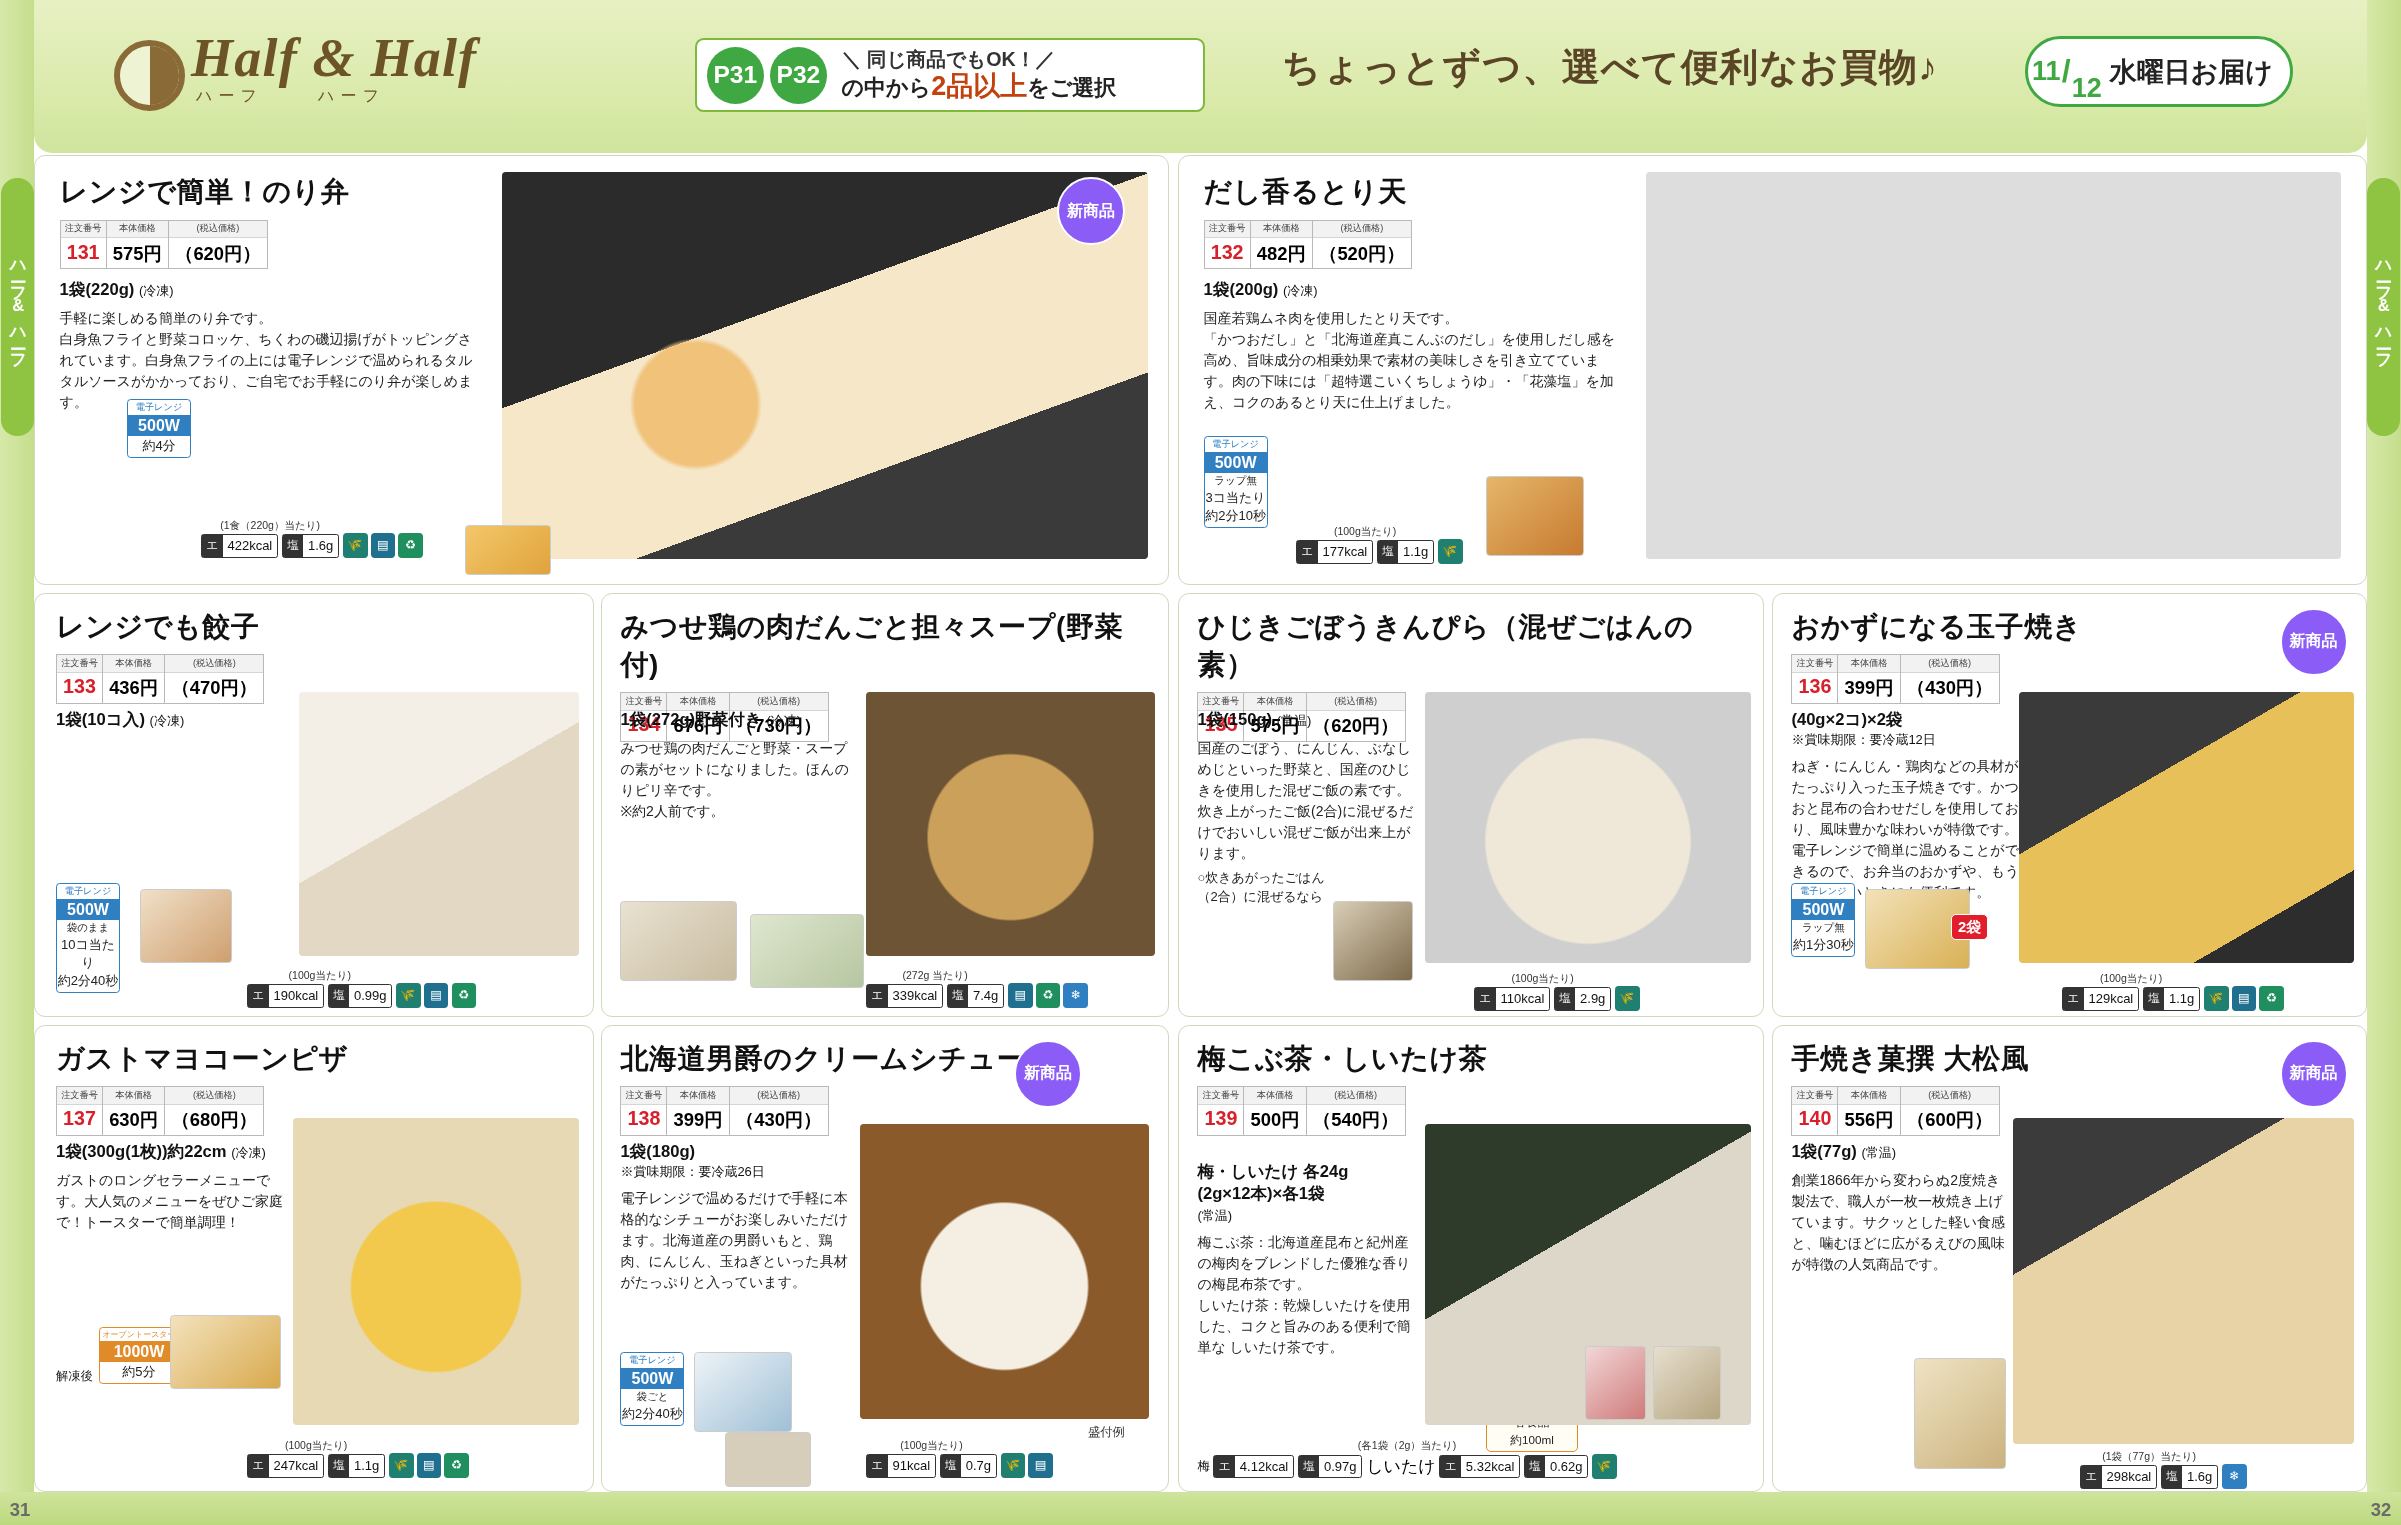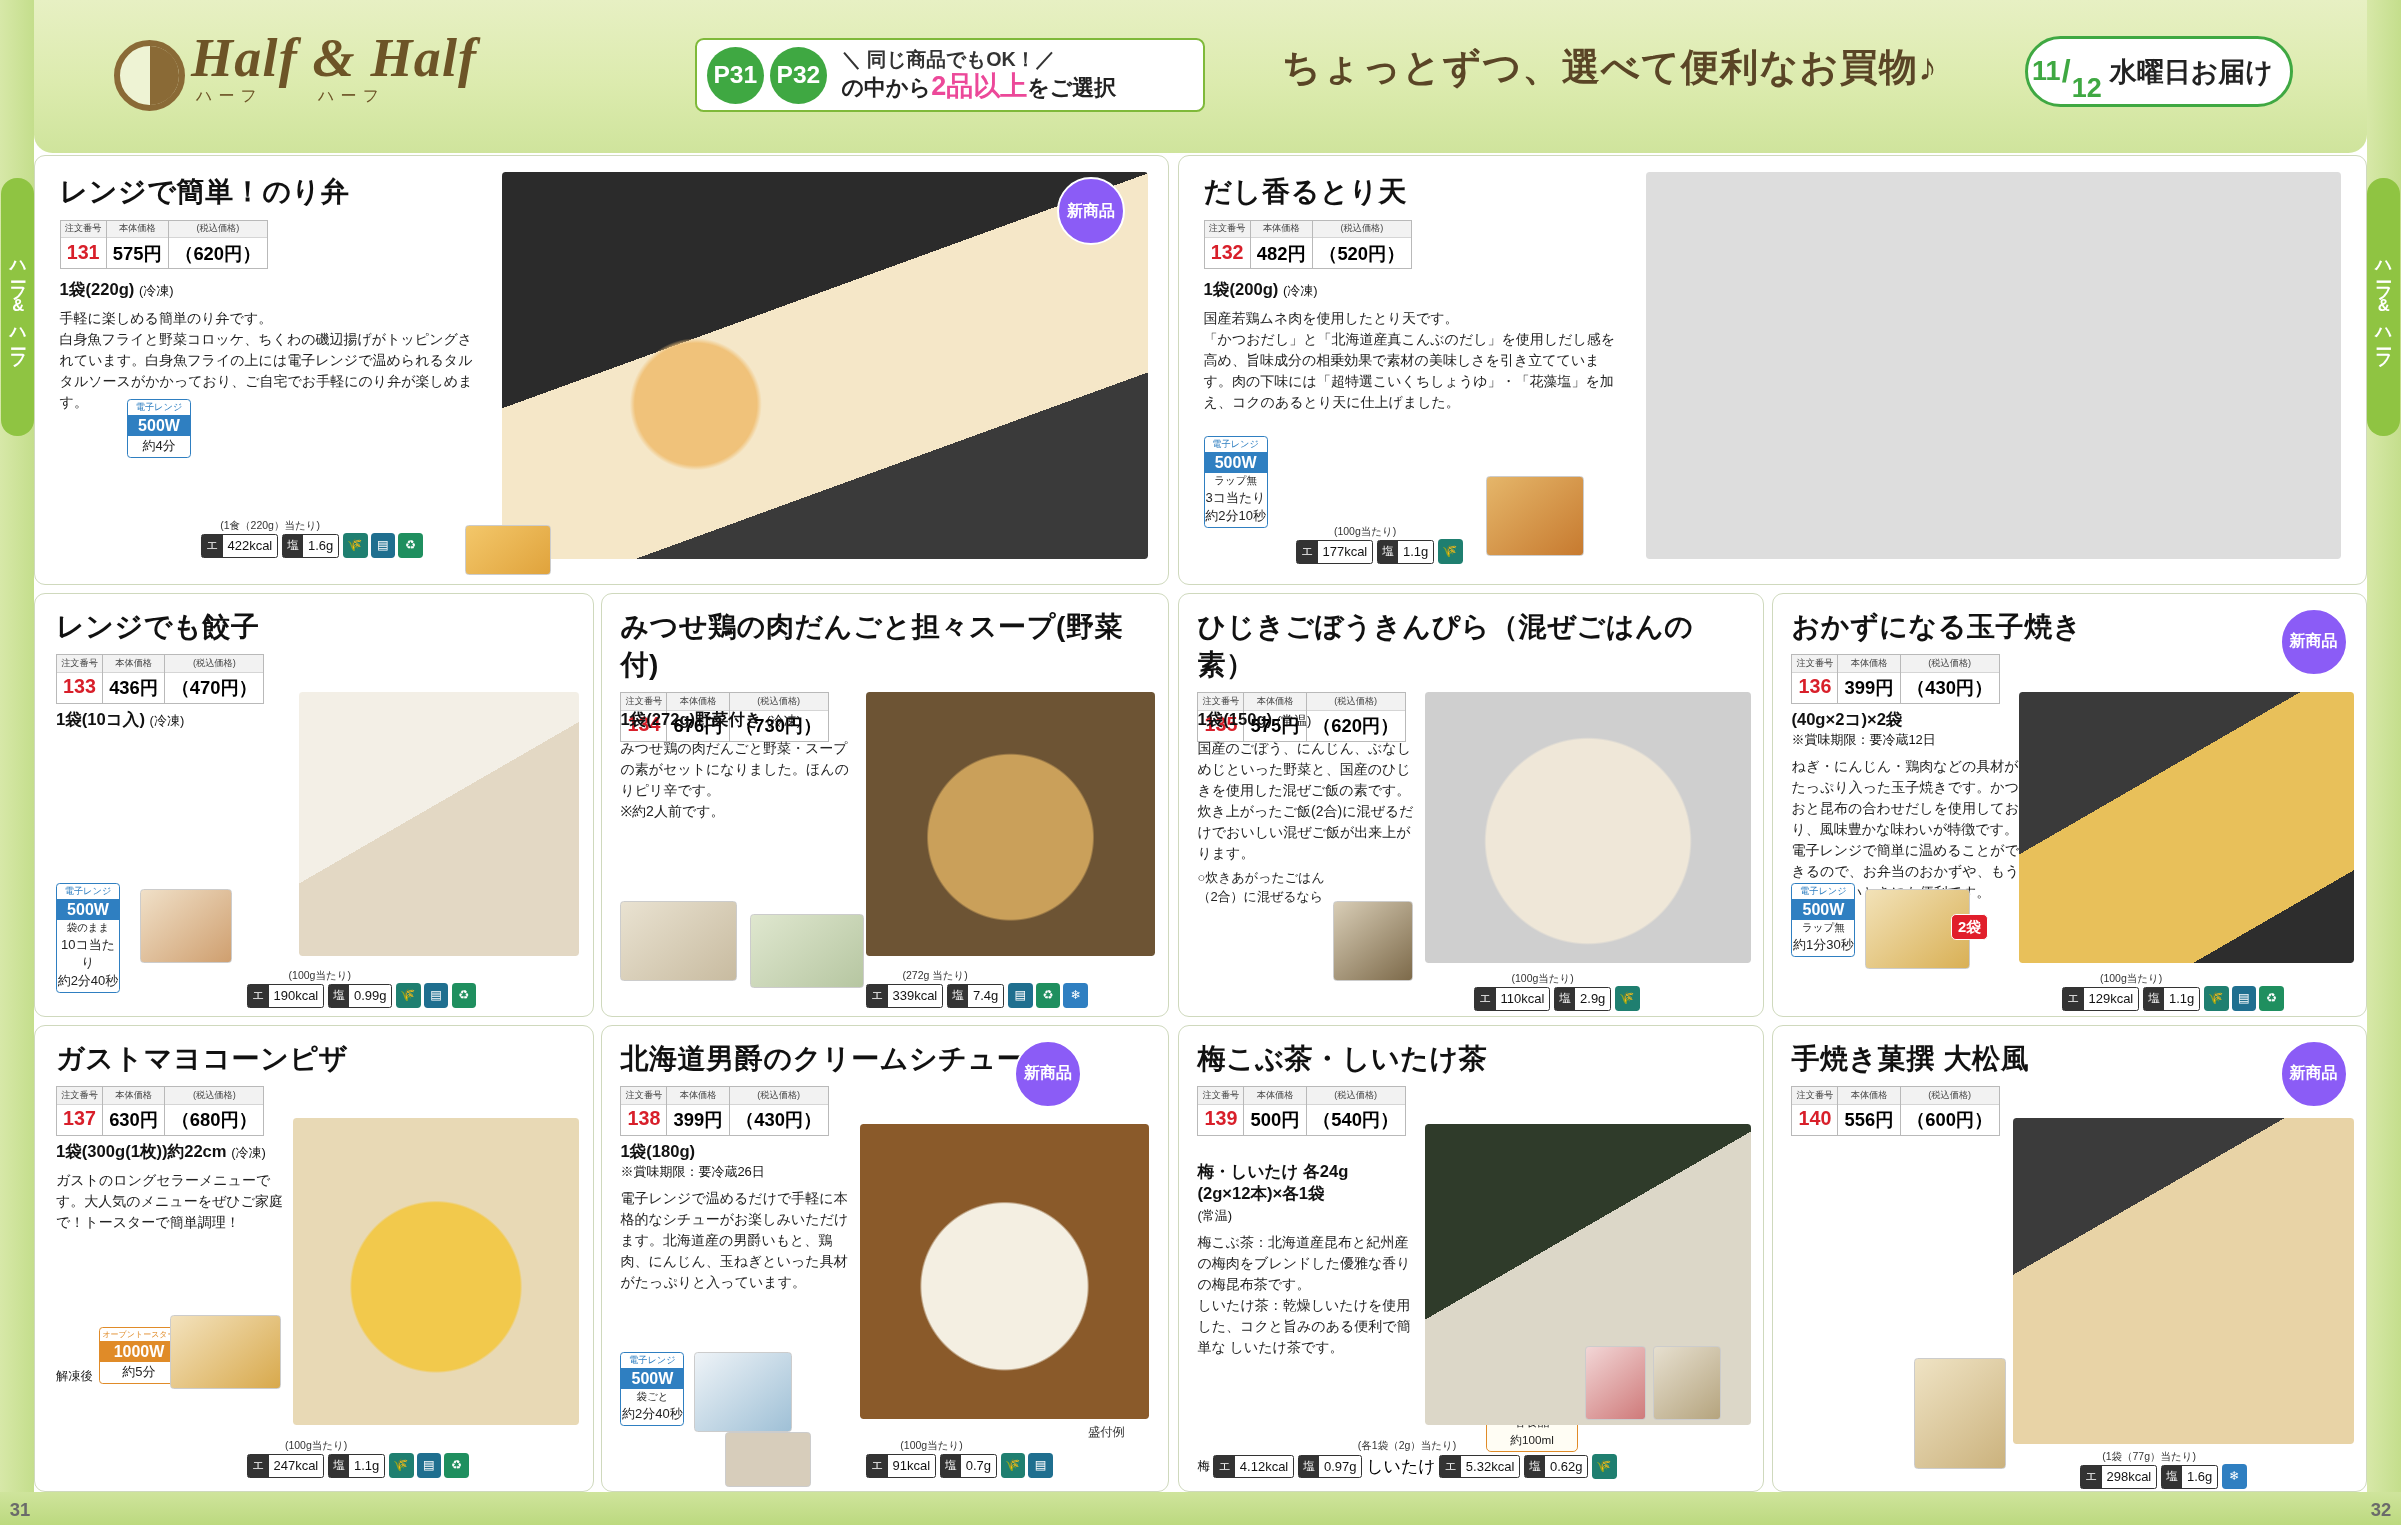--- a/index.html
+++ b/index.html
@@ -83,21 +83,21 @@
   }
   .pbadge {
     width: 57px; height: 57px; border-radius: 50%;
     background: #3fa842; color: #fff;
     display: flex; align-items: center; justify-content: center;
     font-size: 24.6px; font-weight: bold; margin-right: 6.1px;
   }
   .select-text { margin-left: 8.6px; line-height: 1.15; }
   .select-line1 { font-size: 19.7px; color: #333; font-weight: bold; }
   .select-line2 { font-size: 22px; color: #222; font-weight: bold; }
-  .select-line2 .strong { color: #ec4899; font-size: 27px; }
+  .select-line2 .strong { color: #c2410c; font-size: 27px; }
   .catch {
     position: absolute; left: 1248px; top: 42px;
     font-size: 38px; font-weight: bold; color: #5a4526;
     font-family: "Liberation Serif", serif;
     letter-spacing: 1.2px;
   }
   .delivery {
     position: absolute; right: 74px; top: 36px;
     display: flex; align-items: center;
     background: #ffffff; border: 3.1px solid #3fa842; border-radius: 37px;
@@ -827,20 +827,27 @@
           <div class="pr-cell">
             <div class="pr-head">本体価格</div>
             <div class="pr-val">556円</div>
           </div>
           <div class="pr-cell">
             <div class="pr-head">(税込価格)</div>
             <div class="pr-val">（600円）</div>
           </div>
         </div>
       </div>
+      <div style="position:absolute; left:18.4px; top:105px; width:215px;">
+        <div class="spec">
+          <span>1袋(77g)</span>
+          <span class="small">(常温)</span>
+        </div>
+        <div class="desc">創業1866年から変わらぬ2度焼き製法で、職人が一枚一枚焼き上げています。サクッとした軽い食感と、噛むほどに広がるえびの風味が特徴の人気商品です。</div>
+      </div>
 
       <div class="photo img-kashi" style="left:240px; top:92px; width:341px; height:326px;"></div>
       <div class="pkg" style="left:141px; top:332px; width:92px; height:111px; background:linear-gradient(140deg,#efe3c4,#cbb27d);"></div>
 
       <div class="nutri" style="left:307px; top:424px;">
         <div class="nutri-col">
           <div class="nutri-head">(1袋（77g）当たり)</div>
           <div style="display:flex; gap:3.7px;">
             <div class="nutri-box">
               <span class="nb-key">エ</span>

